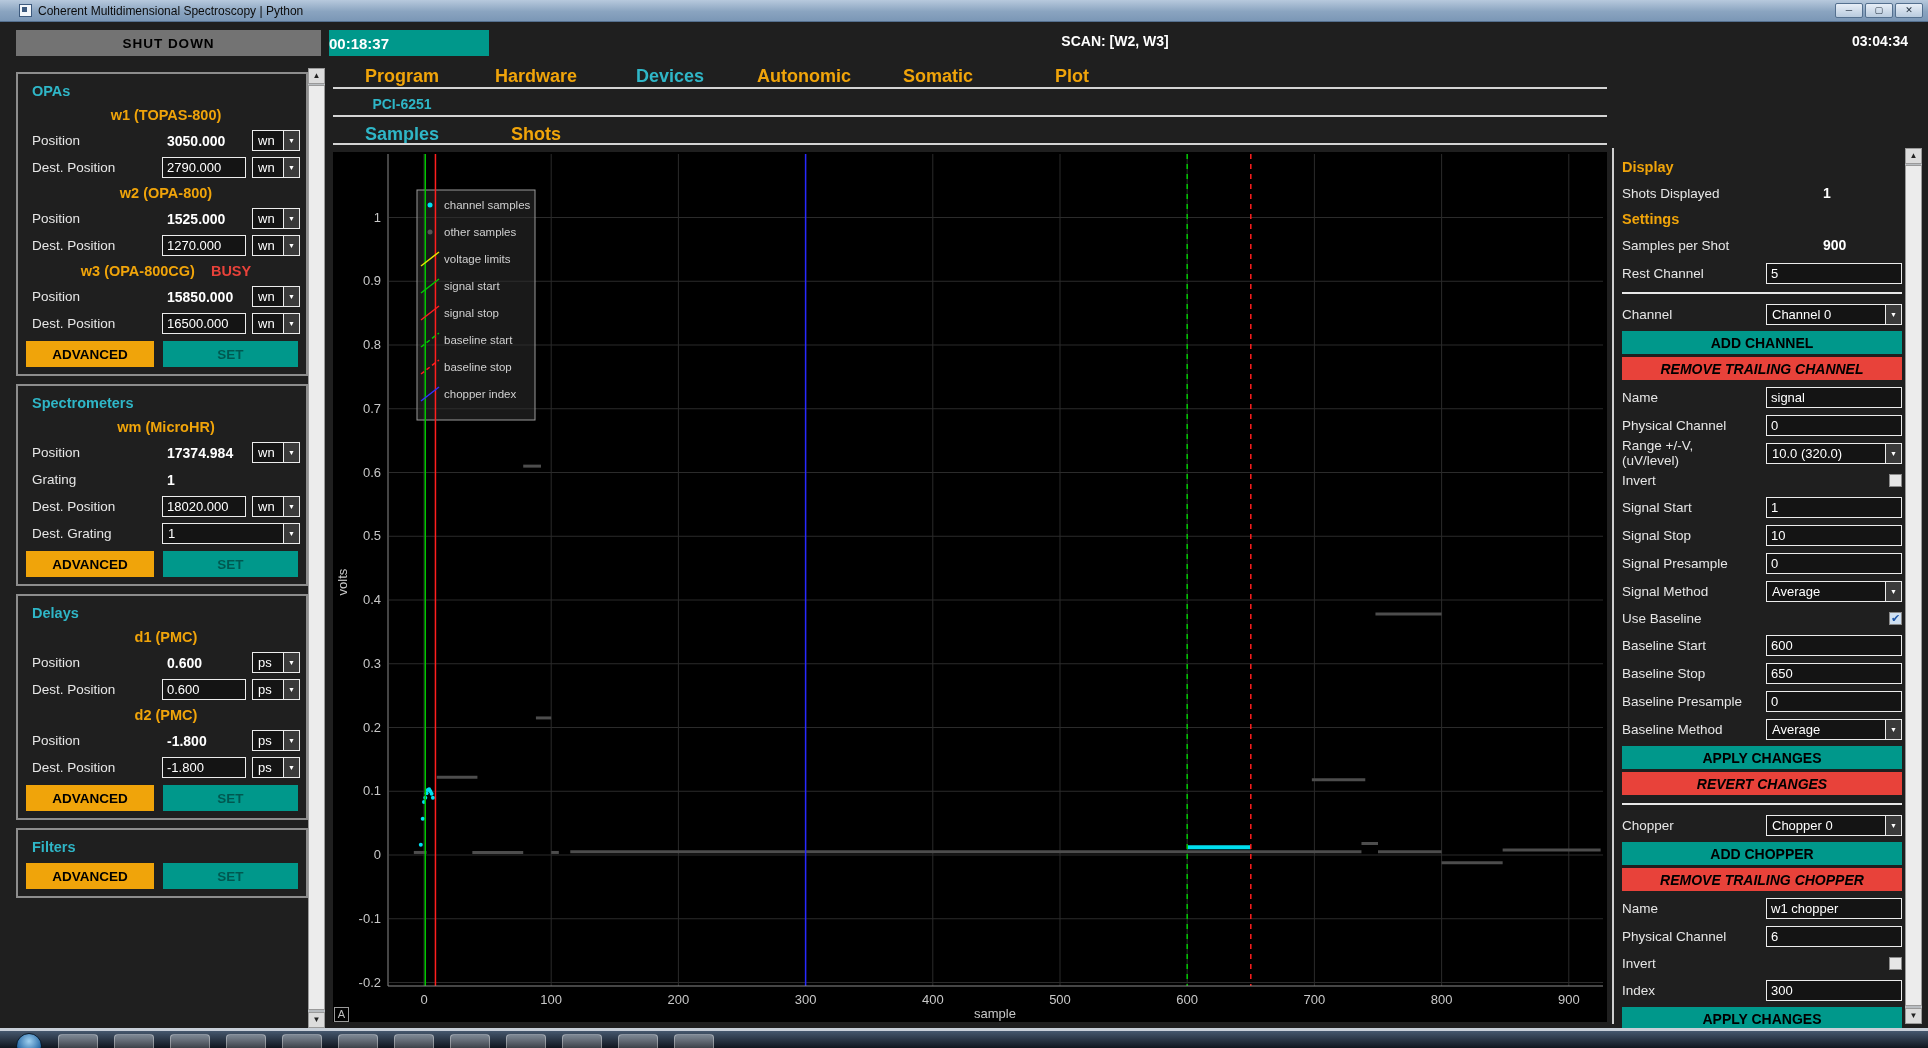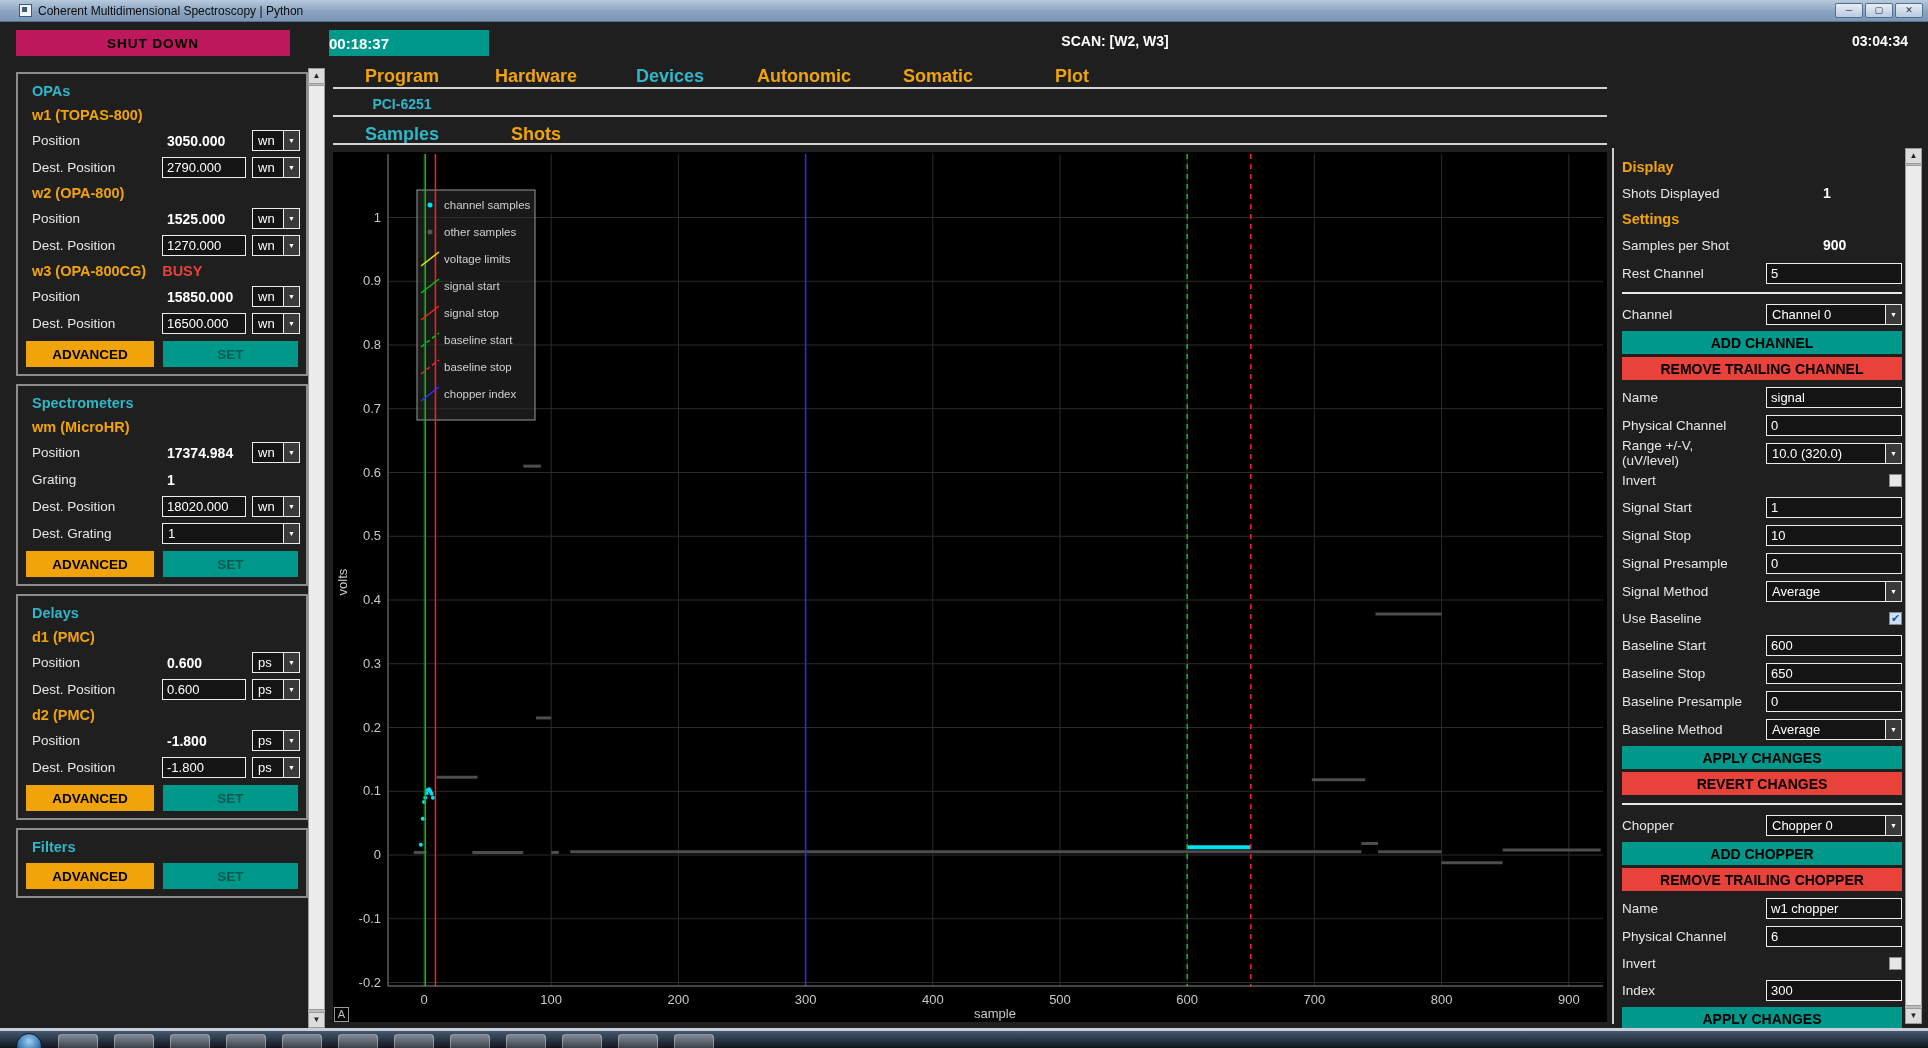--- a/index.html
+++ b/index.html
@@ -5,29 +5,29 @@
   *{margin:0;padding:0;box-sizing:border-box;}
   html,body{width:1928px;height:1048px;overflow:hidden;background:#1f1f1f;font-family:"Liberation Sans",sans-serif;}
   
   .titlebar{position:absolute;left:0;top:0;width:1928px;height:22px;background:linear-gradient(#b7c9dd,#8aa4c0 55%,#7b97b6);border-bottom:1px solid #55708f;display:flex;align-items:center;padding-left:19px;}
   .appicon{width:13px;height:13px;background:#f2f6fa;border:1px solid #3d5a7e;margin-right:6px;position:relative;}
   .appicon:after{content:"";position:absolute;left:2px;top:2px;width:5px;height:5px;background:#3d5a7e;}
   .title-text{font-size:12px;color:#0c0c0c;}
   .winbtns{position:absolute;right:5px;top:3px;display:flex;gap:2px;}
   .winbtn{width:28px;height:15px;background:linear-gradient(#e7eef7,#b9cbde);border:1px solid #54708f;border-radius:2px;font-size:9px;line-height:13px;text-align:center;color:#1d2b3a;}
   
-  .shutdown{position:absolute;left:16px;top:30px;width:274px;height:26px;background:#be185d;color:rgba(0,0,0,0.38);font-weight:bold;font-size:15px;letter-spacing:1px;display:flex;align-items:center;justify-content:center;}
+  .shutdown{position:absolute;left:16px;top:30px;width:305px;height:26px;background:#737373;color:rgba(0,0,0,0.38);font-weight:bold;font-size:15px;letter-spacing:1px;display:flex;align-items:center;justify-content:center;}
   .timer{position:absolute;left:329px;top:30px;width:160px;height:26px;background:#00988b;color:#fff;font-weight:bold;font-size:15px;display:flex;align-items:center;padding-left:0;}
   .scan{position:absolute;left:1000px;top:33px;width:230px;text-align:center;color:#fff;font-weight:bold;font-size:14px;}
   .clock{position:absolute;right:20px;top:33px;color:#fff;font-weight:bold;font-size:14px;}
   
   #left-panel{position:absolute;left:16px;top:72px;width:292px;}
   .lsec{border:2px solid #8d8d8d;background:#1f1f1f;margin-bottom:8px;padding:5px 6px;}
   .lh{height:24px;line-height:24px;color:#2fb6c7;font-weight:bold;font-size:14.5px;padding-left:8px;}
-  .lsub{height:24px;line-height:24px;color:#f0a40a;font-weight:bold;font-size:14.5px;padding-left:8px;}
+  .lsub{height:24px;line-height:24px;color:#f0a40a;font-weight:bold;font-size:14.5px;padding-left:8px;text-align:center;}
   .lsub .busy{color:#e8423a;margin-left:16px;}
   .lrow{height:27px;display:flex;align-items:center;padding-left:8px;font-size:13.5px;color:#e6e6e6;}
   .lrow .lab{flex:0 0 130px;}
   .val{width:84px;font-weight:bold;color:#fff;padding-left:5px;font-size:14px;white-space:nowrap;overflow:hidden;}
   .tin{width:84px;height:21px;background:#141414;border:1px solid #ececec;color:#fff;font-size:13px;padding:0 4px;font-family:"Liberation Sans",sans-serif;}
   .sel{position:relative;height:21px;background:#141414;border:1px solid #ececec;color:#fff;font-size:13px;padding:0 20px 0 5px;display:flex;align-items:center;white-space:nowrap;}
   .sel .arr{position:absolute;right:0;top:0;width:16px;height:100%;background:#3a3a3a;border-left:1px solid #ececec;display:flex;align-items:center;justify-content:center;font-size:7px;color:#fff;}
   .usel{width:48px;margin-left:6px;}
   .wsel{width:138px;}
   .lbtns{height:30px;display:flex;align-items:center;padding:0 2px;gap:9px;margin-top:2px;}
@@ -49,21 +49,21 @@
   .rh{height:24px;line-height:24px;color:#f0a40a;font-weight:bold;font-size:14.5px;}
   .rrow{height:28px;display:flex;align-items:center;font-size:13.5px;color:#e6e6e6;gap:16px;}
   .rrow .lab{flex:1;}
   .rrow .tin,.rrow .sel{width:136px;}
   .cbrow{height:26px;}
   .cb{width:13px;height:13px;background:#e6e6e6;border:1px solid #8a8a8a;font-size:11px;line-height:11px;text-align:center;color:#1c55a8;}
   .cb.checked{background:#cfe0f2;}
   .cbspacer{width:123px;}
   .rbtn{height:23px;margin:3px 0;display:flex;align-items:center;justify-content:center;font-weight:bold;font-size:14px;color:#000;}
   .teal{background:#00988b;}
-  .redb{background:#e8423a;}
+  .redb{background:#e8423a;font-style:italic;}
   .rdiv{height:13px;position:relative;}
   .rdiv:after{content:"";position:absolute;left:0;right:0;top:5px;height:2px;background:#e8e8e8;}
   
   .sbar{position:absolute;width:17px;background:#b9bdc1;}
   .sbtn{position:absolute;left:0;width:17px;height:16px;background:#dcdcdc;border:1px solid #9a9a9a;font-size:8px;line-height:14px;text-align:center;color:#222;}
   .sthumb{position:absolute;left:0;width:17px;background:#ececec;border:1px solid #9a9a9a;}
   
   .botline{position:absolute;left:0;top:1028px;width:1928px;height:3px;background:#c8cfd8;}
   .taskbar{position:absolute;left:0;top:1031px;width:1928px;height:17px;background:linear-gradient(#46586e,#10161f);}
   .orb{position:absolute;left:16px;top:2px;width:26px;height:26px;border-radius:50%;background:radial-gradient(circle at 50% 30%,#9fd0f0,#2a6ca8 60%,#123);border:1px solid #0a1a2a;}

